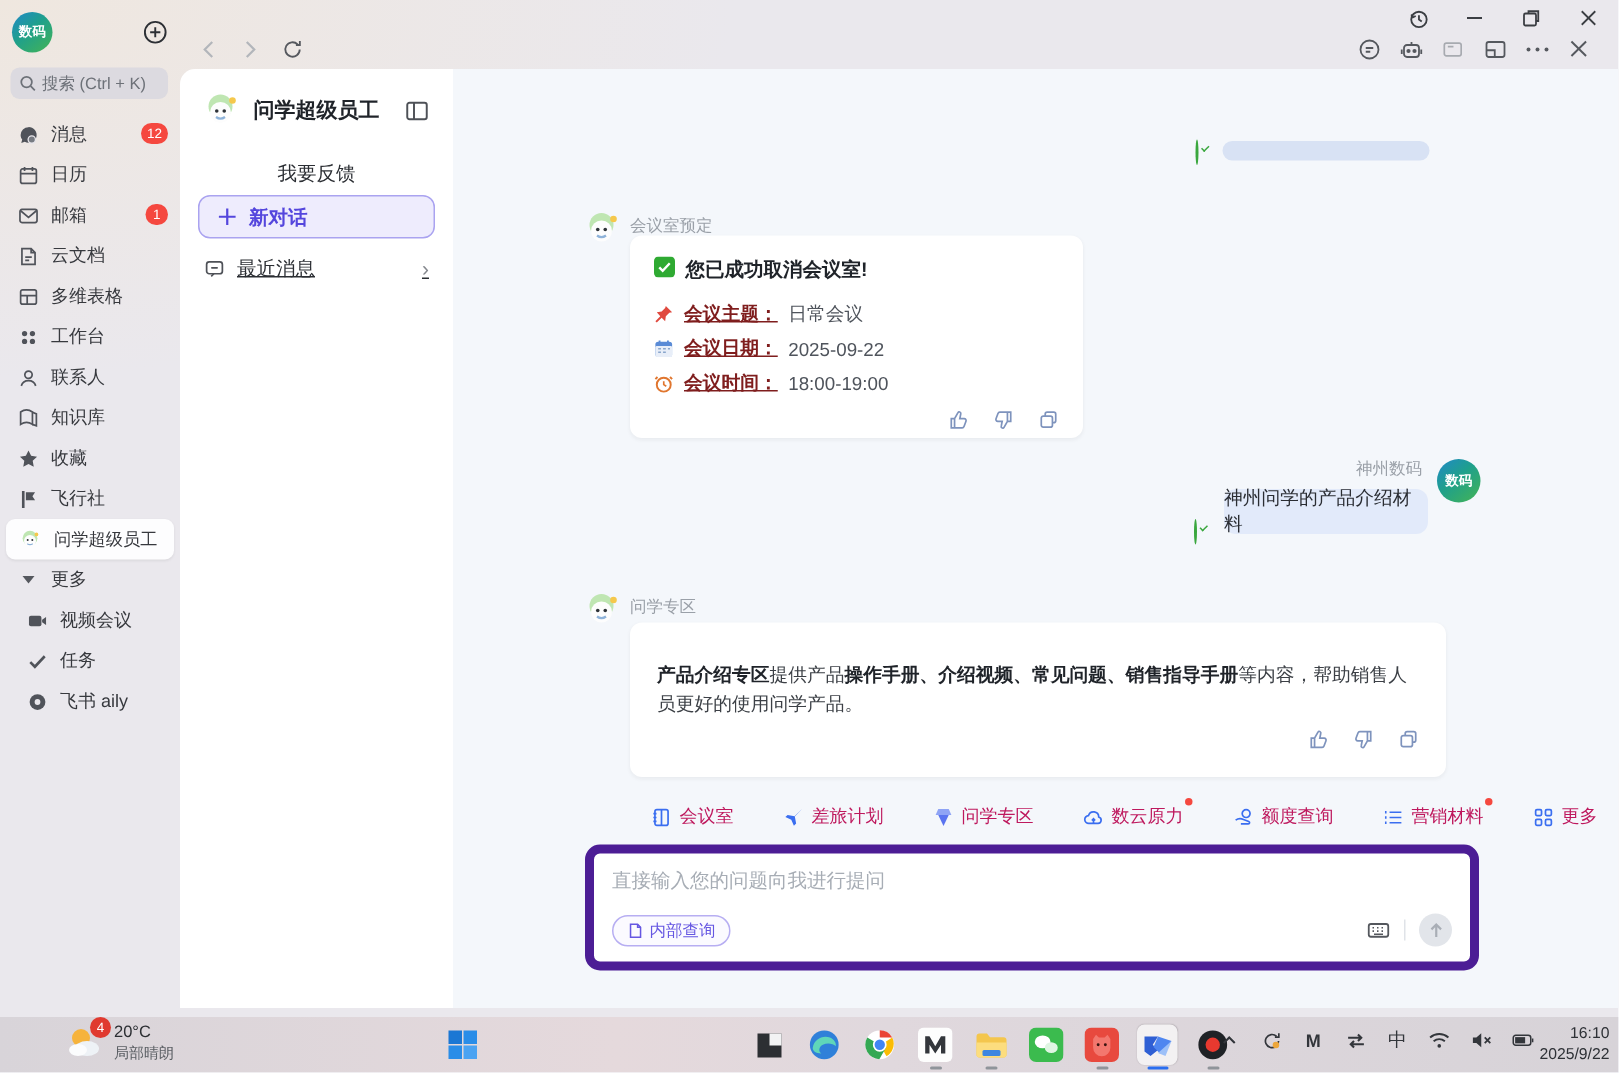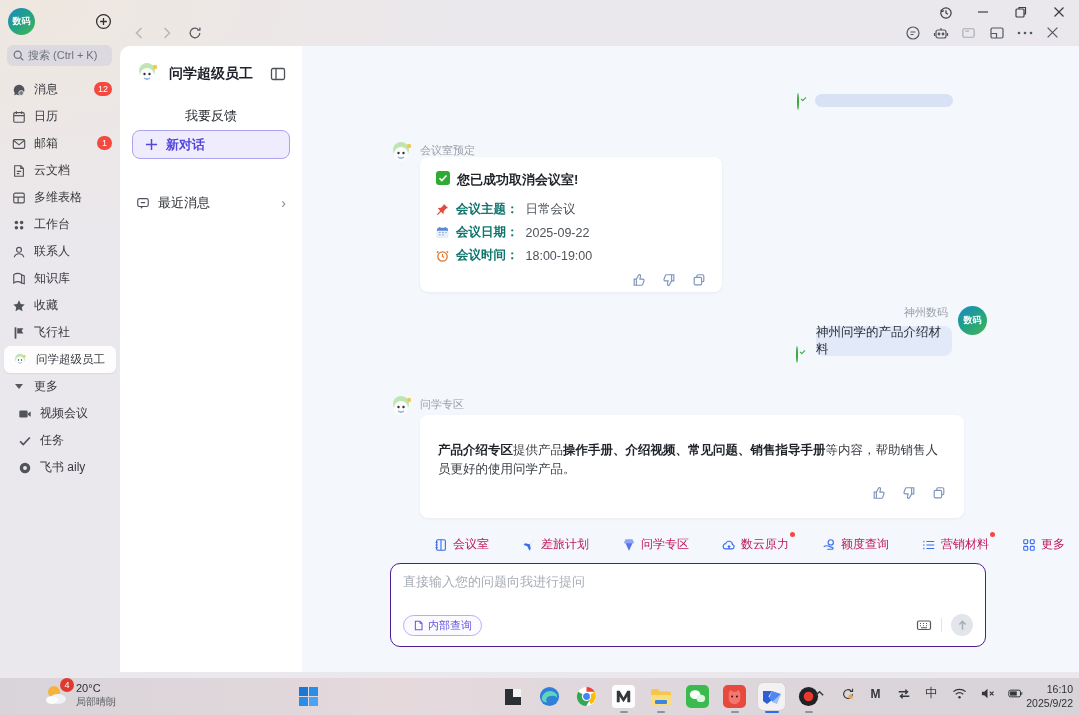--- a/index.html
+++ b/index.html
@@ -56,39 +56,39 @@
   .msg-name { font-size:11px; color:#9aa0a8; }
   .bot-avatar28 { width:26px; height:26px; }
   .readmark { width:12px; height:12px; border:1.4px solid #3aa73e; border-radius:50%; position:relative; }
   .readmark:after { content:""; position:absolute; left:2.5px; top:3px; width:4px; height:2px;
     border-left:1.4px solid #3aa73e; border-bottom:1.4px solid #3aa73e; transform:rotate(-45deg); }
   .blur-pill { position:absolute; left:513px; top:48px; width:138px; height:13px; border-radius:7px; background:#d8e2f4; }
   .card { background:#fff; border-radius:8px; box-shadow:0 1px 3px rgba(31,35,41,.06); }
   .card1 { position:absolute; left:118px; top:111px; width:302px; height:135px; padding:14px 16px 10px; }
   .card1-title { display:flex; align-items:flex-start; gap:7px; font-weight:bold; font-size:13px; color:#1f2329; }
   .card-row { display:flex; align-items:center; gap:7px; margin-top:6px; font-size:12.5px; }
-  .card-row b { color:#0f766e; }
+  .card-row b { color:#7f1d1d;text-decoration:underline; }
   .card-row .val { color:#4f545c; }
   .actions { display:flex; gap:16px; justify-content:flex-end; color:#7e93bd; }
   .act { width:14px; height:14px; }
   .user-bubble { position:absolute; left:514px; top:280px; width:136px; height:30px; background:#e2eafa; border-radius:8px;
     display:flex; align-items:center; justify-content:center; font-size:12.5px; color:#2a2d33; }
   .user-avatar { position:absolute; left:656px; top:260px; width:29px; height:29px; border-radius:50%;
     background:linear-gradient(140deg,#2089c9 0%,#1fa08b 45%,#45b454 100%); color:#fff; font-size:9px; font-weight:bold;
     display:flex; align-items:center; justify-content:center; }
   .card2 { position:absolute; left:118px; top:369px; width:544px; height:103px; padding:16px 18px 8px; }
   .line1 { font-weight:bold; font-size:13px; color:#1f2329; }
   .line1 a { color:#336ef4; text-decoration:none; }
   .para { margin-top:10px; font-size:12.5px; line-height:1.55; color:#3c4046; width:508px; }
   .para b { color:#1f2329; }
   .chips { position:absolute; left:132px; top:490px; display:flex; gap:33px; align-items:center; }
   .chip { display:flex; align-items:center; gap:5px; font-size:12px; color:#be185d; position:relative; }
   .chip .ci { width:14px; height:14px; color:#3a6ef0; }
   .chip .reddot { position:absolute; right:-6px; top:-4px; width:5px; height:5px; border-radius:50%; background:#f5483f; }
-  .inputbox { position:absolute; left:88px; top:517px; width:596px; height:84px; background:#fff; border:1px solid #4c1d95;
+  .inputbox { position:absolute; left:88px; top:517px; width:596px; height:84px; background:#fff; border:6px solid #4c1d95;
     border-radius:10px; padding:10px 12px; }
   .inputbox input { border:none; outline:none; width:420px; font-size:13px; color:#23262b; background:transparent;
     font-family:"Liberation Sans","DejaVu Sans",sans-serif; }
   .inputbox input::placeholder { color:#a7adb5; }
   .scope-chip { position:absolute; left:12px; bottom:10px; height:21px; border:1px solid #b7aef2; border-radius:12px;
     display:flex; align-items:center; gap:4px; padding:0 9px; color:#6657e2; font-size:11px; background:#fbfaff; }
   .input-right { position:absolute; right:12px; bottom:10px; display:flex; align-items:center; gap:9px; }
   .kbd-icon { width:16px; height:16px; color:#54575d; }
   .vdiv { width:1px; height:14px; background:#e0e3e8; }
   .send { width:22px; height:22px; border-radius:50%; background:#e2e5ea; display:flex; align-items:center; justify-content:center;
@@ -360,21 +360,21 @@
       <span>我要反馈</span>
       <span class="spacer"></span>
       <span class="p2-chevron">›</span>
     </div>
     <div class="newchat">
       <svg width="13" height="13" viewBox="0 0 14 14" stroke="#5446dd" stroke-width="1.6">
           <path d="M7 1v12M1 7h12"></path>
         </svg>
       <span>新对话</span>
     </div>
-    <div class="p2-item" style="top:144px;">
+    <div class="p2-item" style="top:120px;text-decoration:underline;">
       <svg width="14" height="14" viewBox="0 0 16 16" fill="none" stroke="#4e5157" stroke-width="1.3">
           <rect x="2" y="3" width="12" height="9" rx="2"></rect>
           <path d="M5.5 14l2-2"></path>
           <path d="M6 7.5h4" stroke-linecap="round"></path>
         </svg>
       <span>最近消息</span>
       <span class="spacer"></span>
       <span class="p2-chevron">›</span>
     </div>
   </div>

